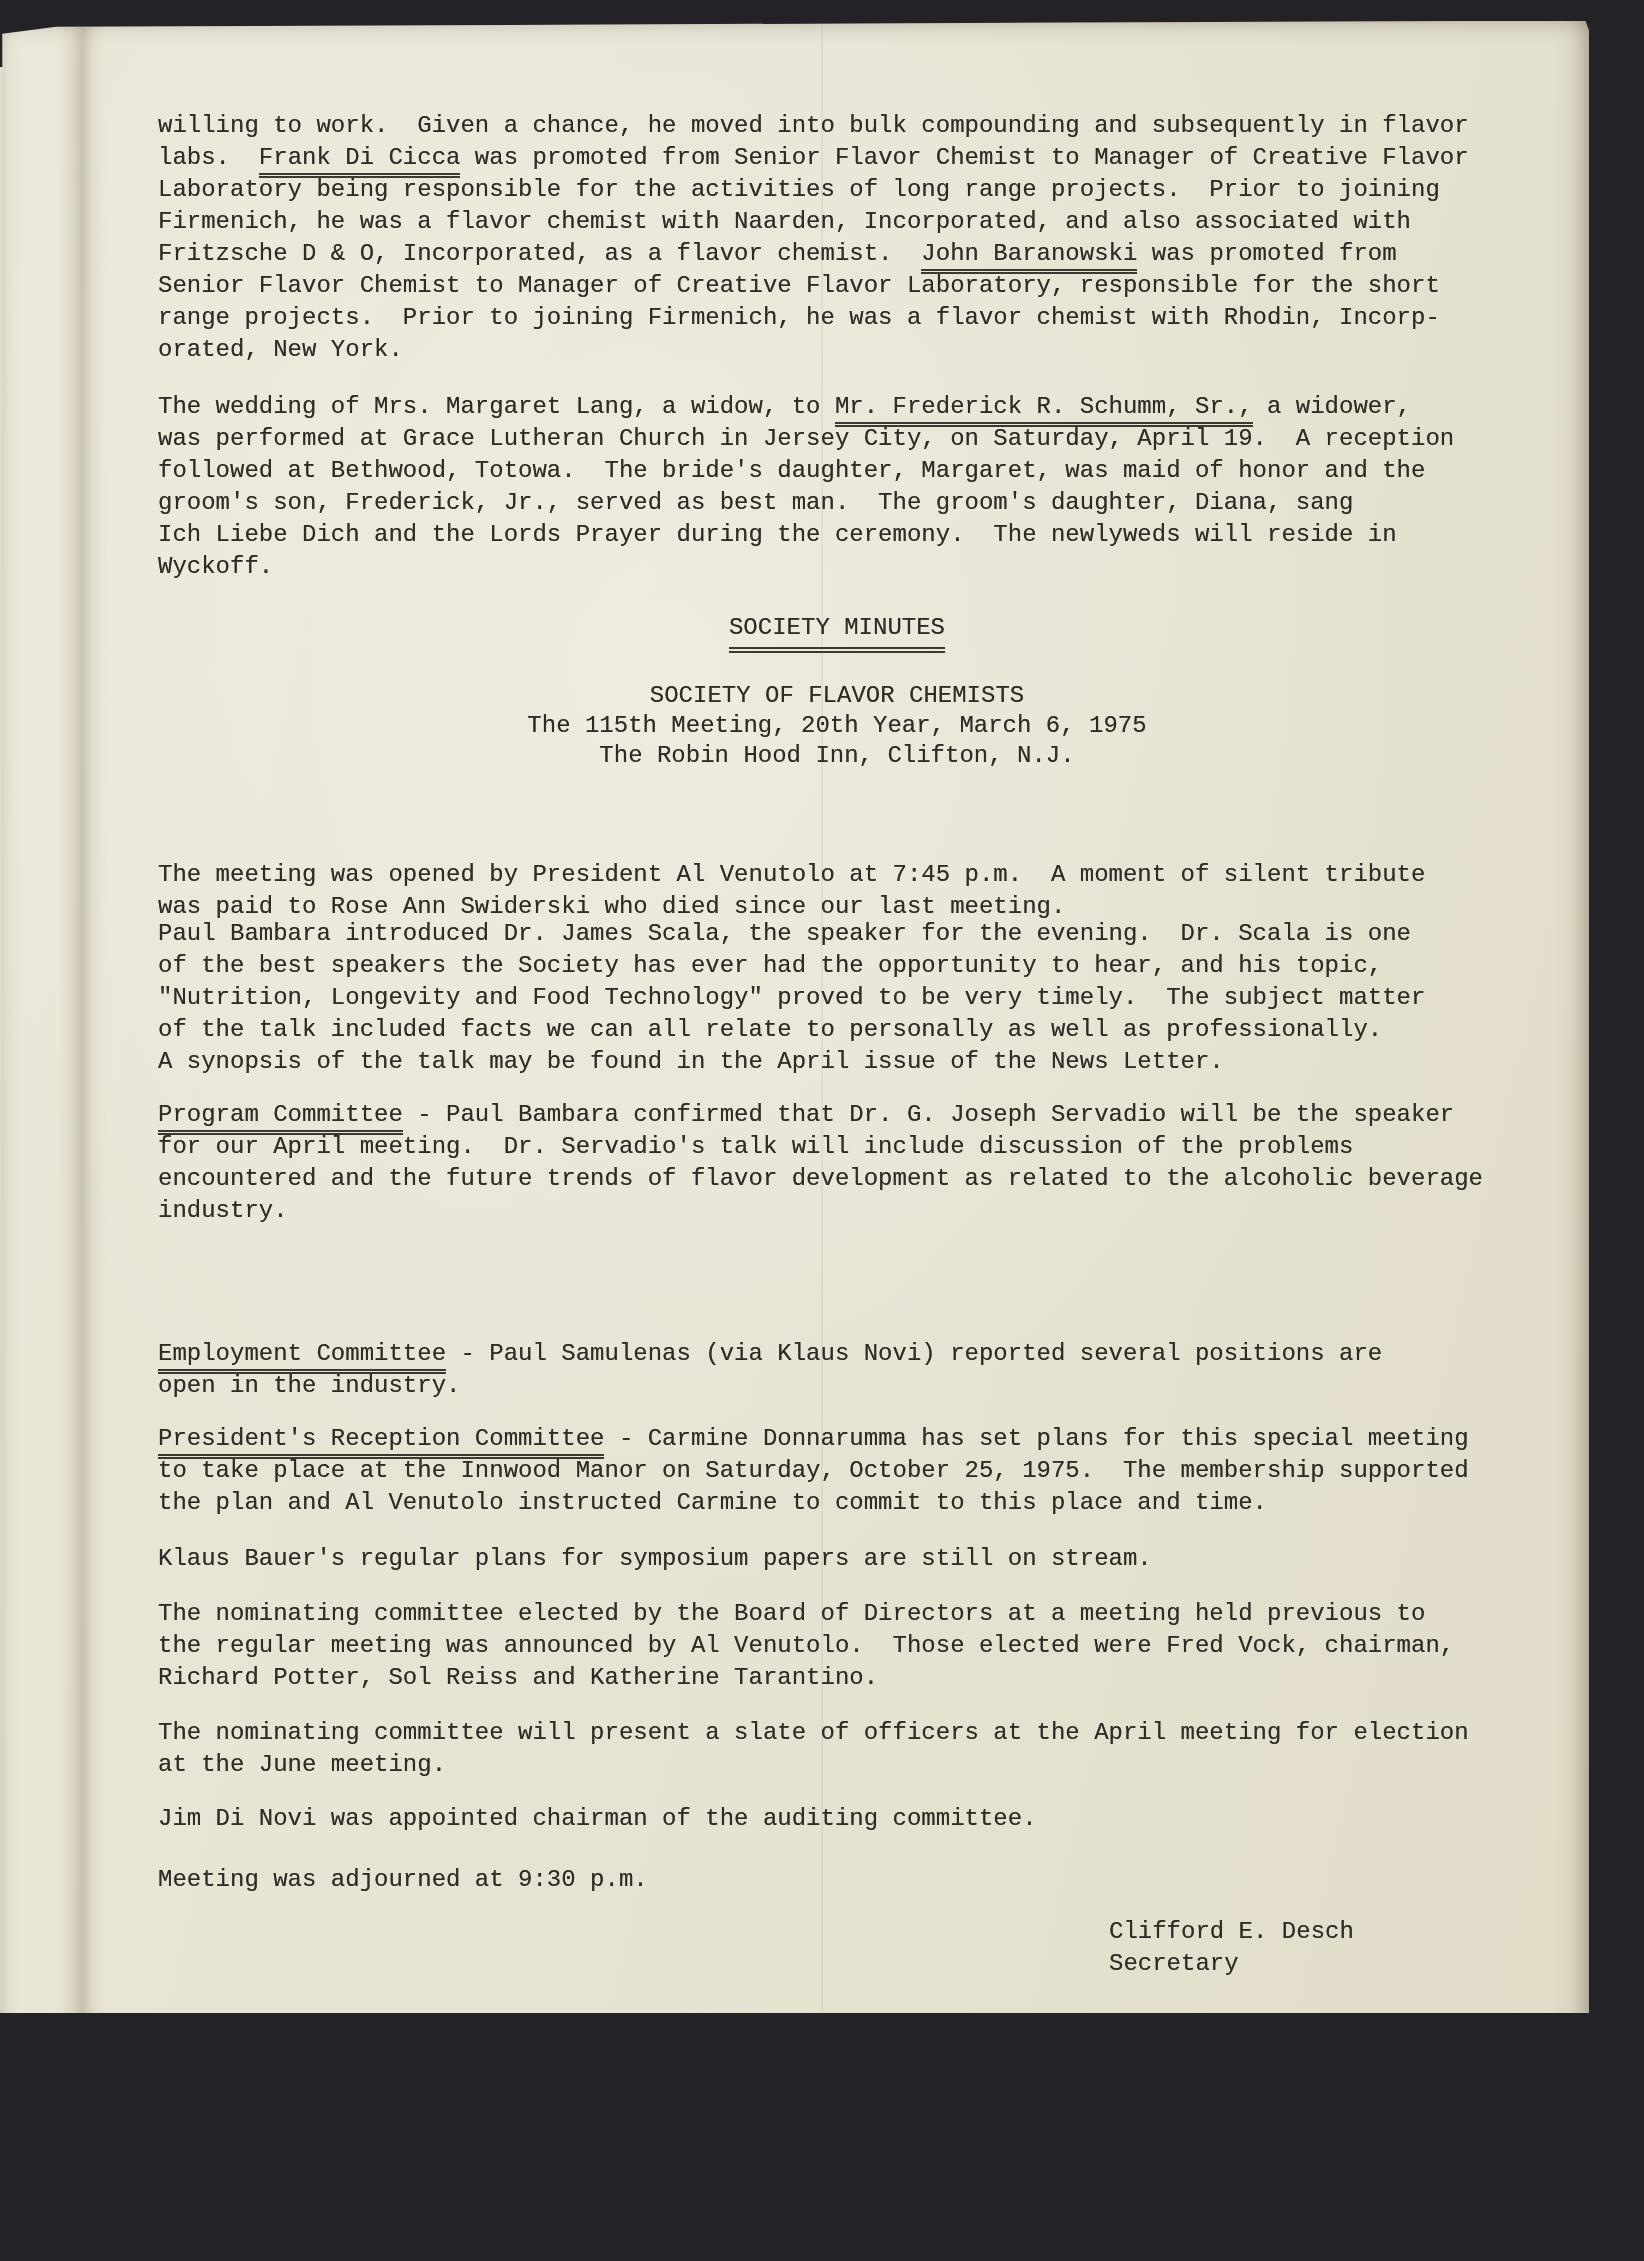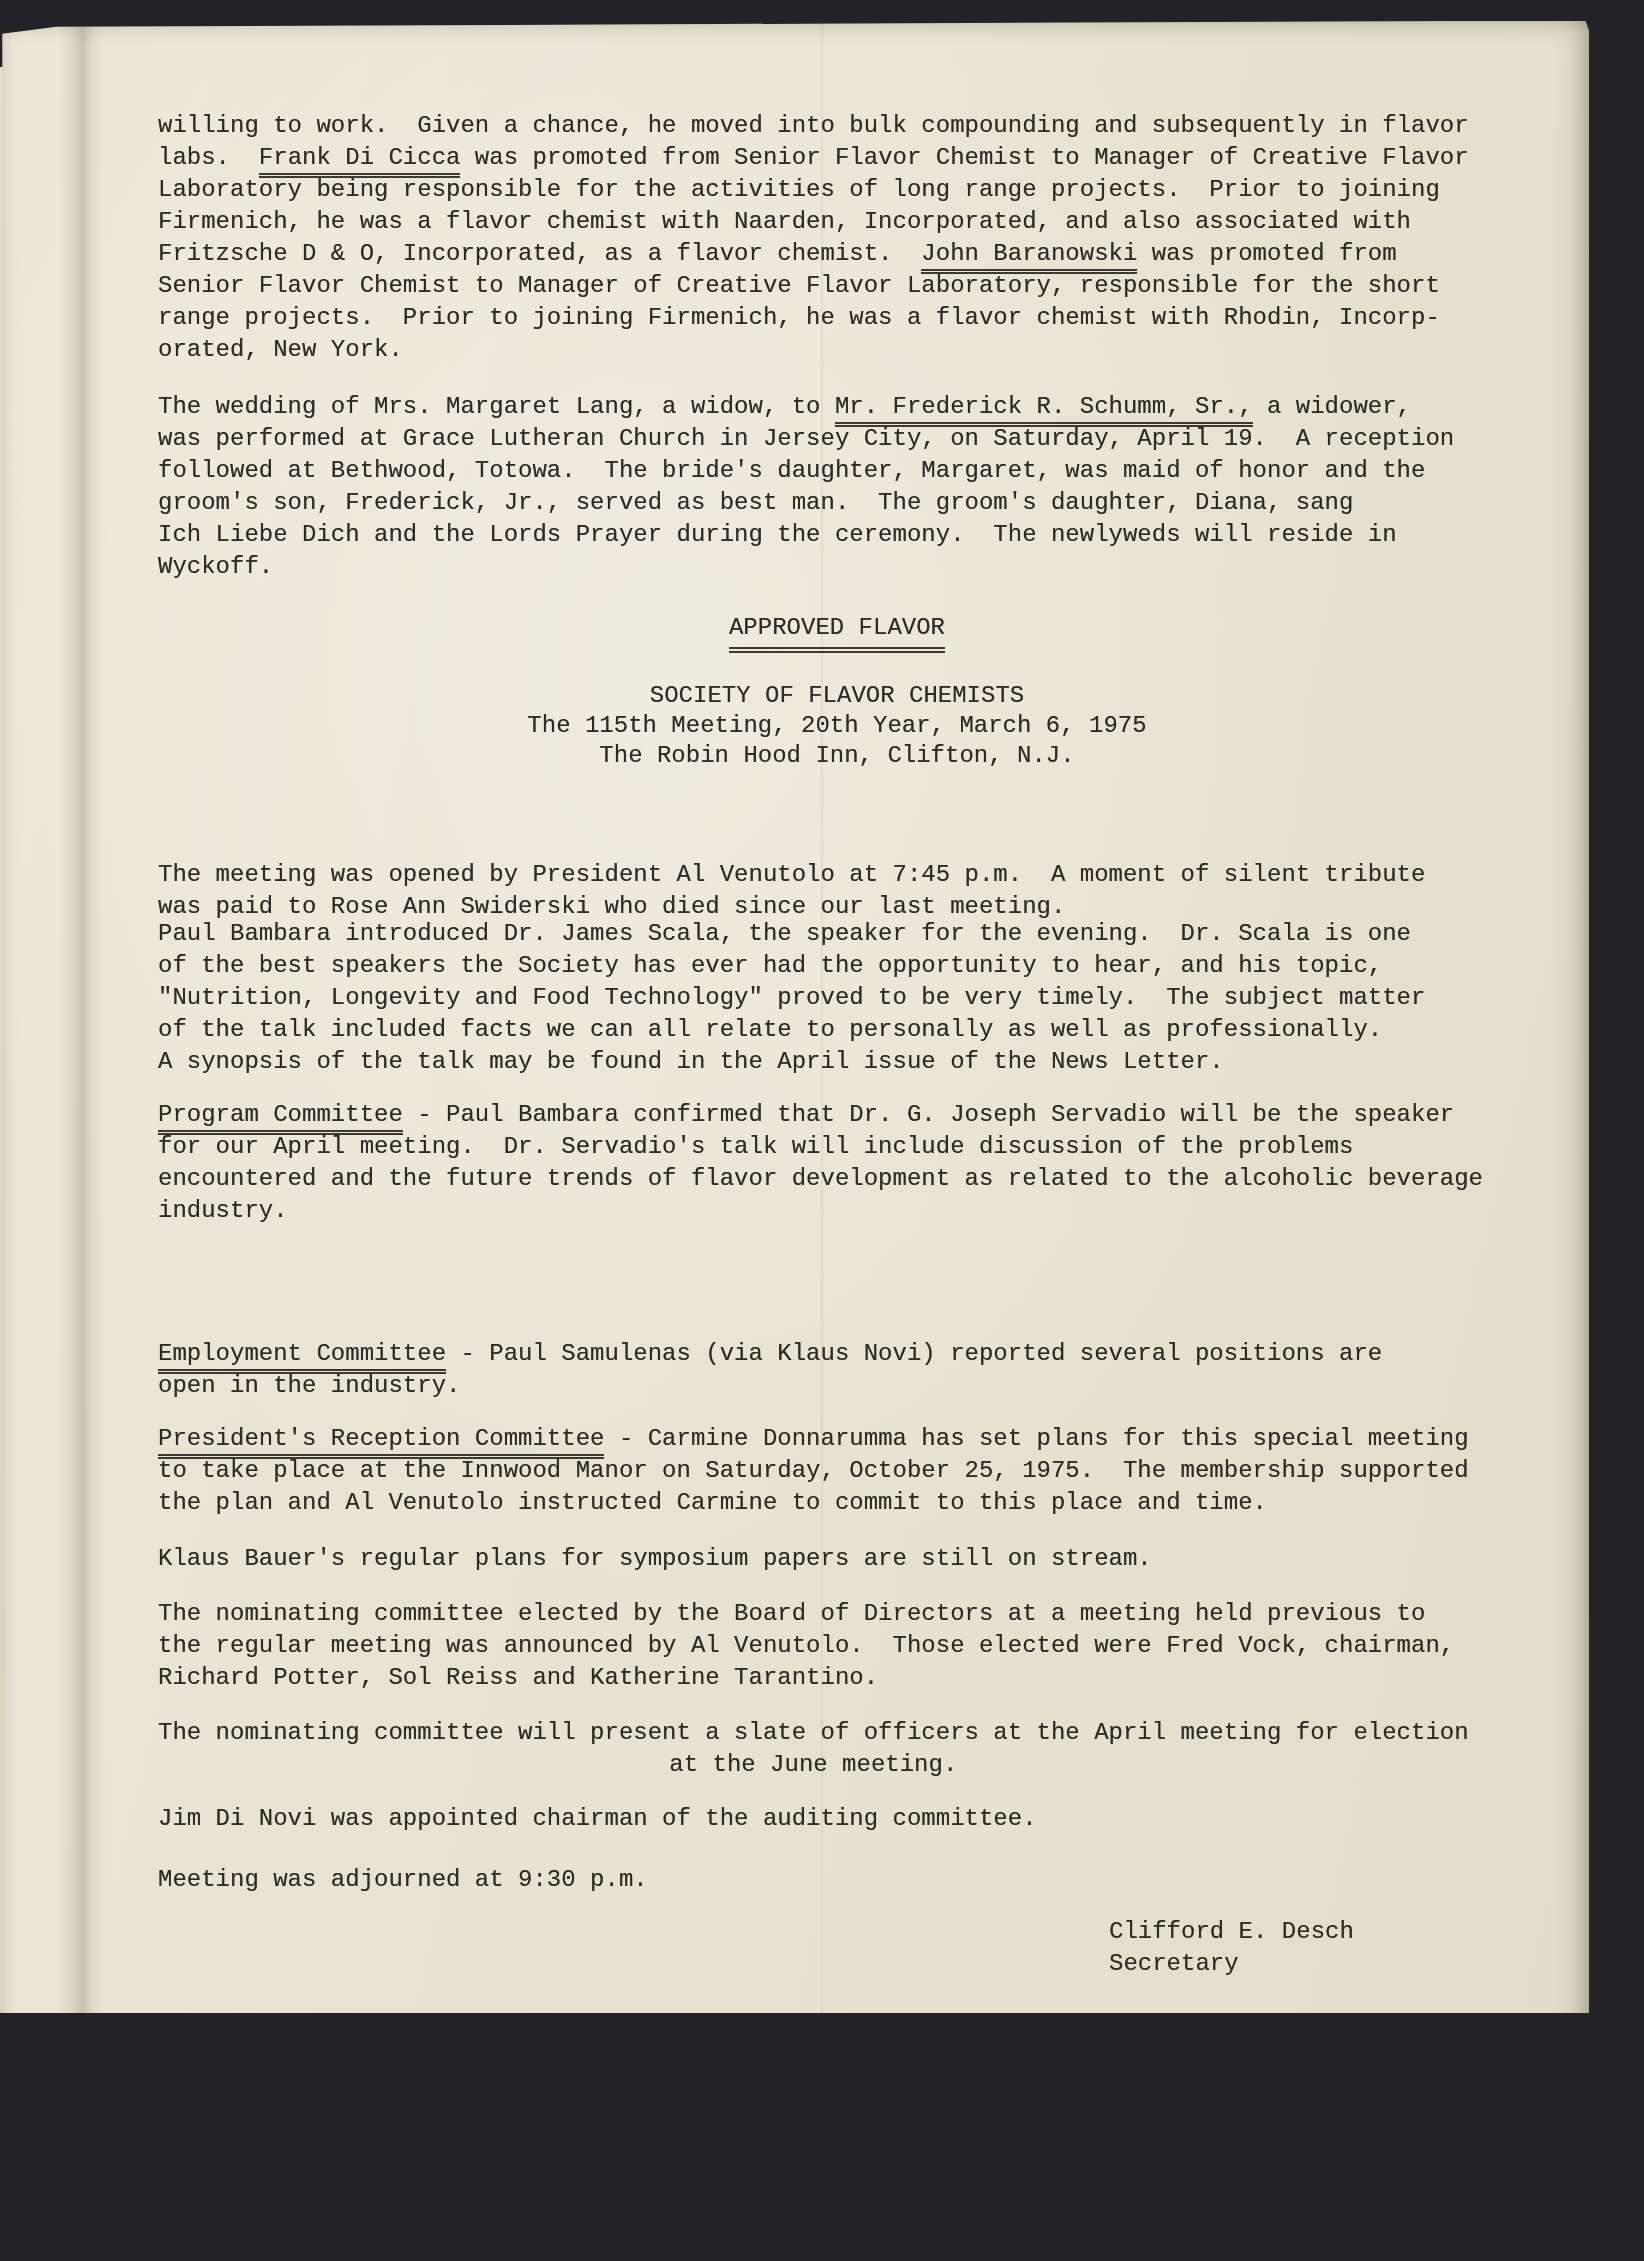--- a/index.html
+++ b/index.html
@@ -103,29 +103,29 @@
 
 <div class="stage">
   <div class="under-page"></div>
   <div class="paper">
     <div class="crease"></div>
     <div class="center-fold"></div>
   </div>
   <div class="text-layer">
       <div class="block" style="top: 110px; left: 158px;"><div class="line"><span>willing to work.  Given a chance, he moved into bulk compounding and subsequently in flavor</span></div><div class="line"><span>labs.  </span><span class="u">Frank Di Cicca</span><span> was promoted from Senior Flavor Chemist to Manager of Creative Flavor</span></div><div class="line"><span>Laboratory being responsible for the activities of long range projects.  Prior to joining</span></div><div class="line"><span>Firmenich, he was a flavor chemist with Naarden, Incorporated, and also associated with</span></div><div class="line"><span>Fritzsche D &amp; O, Incorporated, as a flavor chemist.  </span><span class="u">John Baranowski</span><span> was promoted from</span></div><div class="line"><span>Senior Flavor Chemist to Manager of Creative Flavor Laboratory, responsible for the short</span></div><div class="line"><span>range projects.  Prior to joining Firmenich, he was a flavor chemist with Rhodin, Incorp-</span></div><div class="line"><span>orated, New York.</span></div></div>
       <div class="block" style="top: 391px; left: 158px;"><div class="line"><span>The wedding of Mrs. Margaret Lang, a widow, to </span><span class="u">Mr. Frederick R. Schumm, Sr.,</span><span> a widower,</span></div><div class="line"><span>was performed at Grace Lutheran Church in Jersey City, on Saturday, April 19.  A reception</span></div><div class="line"><span>followed at Bethwood, Totowa.  The bride's daughter, Margaret, was maid of honor and the</span></div><div class="line"><span>groom's son, Frederick, Jr., served as best man.  The groom's daughter, Diana, sang</span></div><div class="line"><span>Ich Liebe Dich and the Lords Prayer during the ceremony.  The newlyweds will reside in</span></div><div class="line"><span>Wyckoff.</span></div></div>
-      <div class="block center" style="top: 612px;"><div class="line"><span class="u">APPROVED FLAVOR</span></div></div>
+      <div class="block center" style="top: 612px;"><div class="line"><span class="u">SOCIETY MINUTES</span></div></div>
       <div class="block center heading-gap" style="top: 681px;"><div class="line"><span>SOCIETY OF FLAVOR CHEMISTS</span></div><div class="line"><span>The 115th Meeting, 20th Year, March 6, 1975</span></div><div class="line"><span>The Robin Hood Inn, Clifton, N.J.</span></div></div>
       <div class="block" style="top: 859px; left: 158px;"><div class="line"><span>The meeting was opened by President Al Venutolo at 7:45 p.m.  A moment of silent tribute</span></div><div class="line"><span>was paid to Rose Ann Swiderski who died since our last meeting.</span></div></div>
       <div class="block" style="top: 918px; left: 158px;"><div class="line"><span>Paul Bambara introduced Dr. James Scala, the speaker for the evening.  Dr. Scala is one</span></div><div class="line"><span>of the best speakers the Society has ever had the opportunity to hear, and his topic,</span></div><div class="line"><span>"Nutrition, Longevity and Food Technology" proved to be very timely.  The subject matter</span></div><div class="line"><span>of the talk included facts we can all relate to personally as well as professionally.</span></div><div class="line"><span>A synopsis of the talk may be found in the April issue of the News Letter.</span></div></div>
       <div class="block" style="top: 1099px; left: 158px;"><div class="line"><span class="u">Program Committee</span><span> - Paul Bambara confirmed that Dr. G. Joseph Servadio will be the speaker</span></div><div class="line"><span>for our April meeting.  Dr. Servadio's talk will include discussion of the problems</span></div><div class="line"><span>encountered and the future trends of flavor development as related to the alcoholic beverage</span></div><div class="line"><span>industry.</span></div></div>
       <div class="block" style="top: 1338px; left: 158px;"><div class="line"><span class="u">Employment Committee</span><span> - Paul Samulenas (via Klaus Novi) reported several positions are</span></div><div class="line"><span>open in the industry.</span></div></div>
       <div class="block" style="top: 1423px; left: 158px;"><div class="line"><span class="u">President's Reception Committee</span><span> - Carmine Donnarumma has set plans for this special meeting</span></div><div class="line"><span>to take place at the Innwood Manor on Saturday, October 25, 1975.  The membership supported</span></div><div class="line"><span>the plan and Al Venutolo instructed Carmine to commit to this place and time.</span></div></div>
       <div class="block" style="top: 1543px; left: 158px;"><div class="line"><span>Klaus Bauer's regular plans for symposium papers are still on stream.</span></div></div>
       <div class="block" style="top: 1598px; left: 158px;"><div class="line"><span>The nominating committee elected by the Board of Directors at a meeting held previous to</span></div><div class="line"><span>the regular meeting was announced by Al Venutolo.  Those elected were Fred Vock, chairman,</span></div><div class="line"><span>Richard Potter, Sol Reiss and Katherine Tarantino.</span></div></div>
-      <div class="block" style="top: 1717px; left: 158px; text-align: center;"><div class="line"><span>The nominating committee will present a slate of officers at the April meeting for election</span></div><div class="line"><span>at the June meeting.</span></div></div>
+      <div class="block" style="top: 1717px; left: 158px;"><div class="line"><span>The nominating committee will present a slate of officers at the April meeting for election</span></div><div class="line"><span>at the June meeting.</span></div></div>
       <div class="block" style="top: 1803px; left: 158px; font-family: Liberation Mono, monospace;"><div class="line"><span>Jim Di Novi was appointed chairman of the auditing committee.</span></div></div>
       <div class="block" style="top: 1864px; left: 158px;"><div class="line"><span>Meeting was adjourned at 9:30 p.m.</span></div></div>
       <div class="block" style="top: 1916px; left: 1109px;"><div class="line"><span>Clifford E. Desch</span></div><div class="line"><span>Secretary</span></div></div>
       <div class="block center" style="top: 2097px;"><div class="line"><span>page 5</span></div></div>
     </div>
 </div>
 
 
 </body></html>

